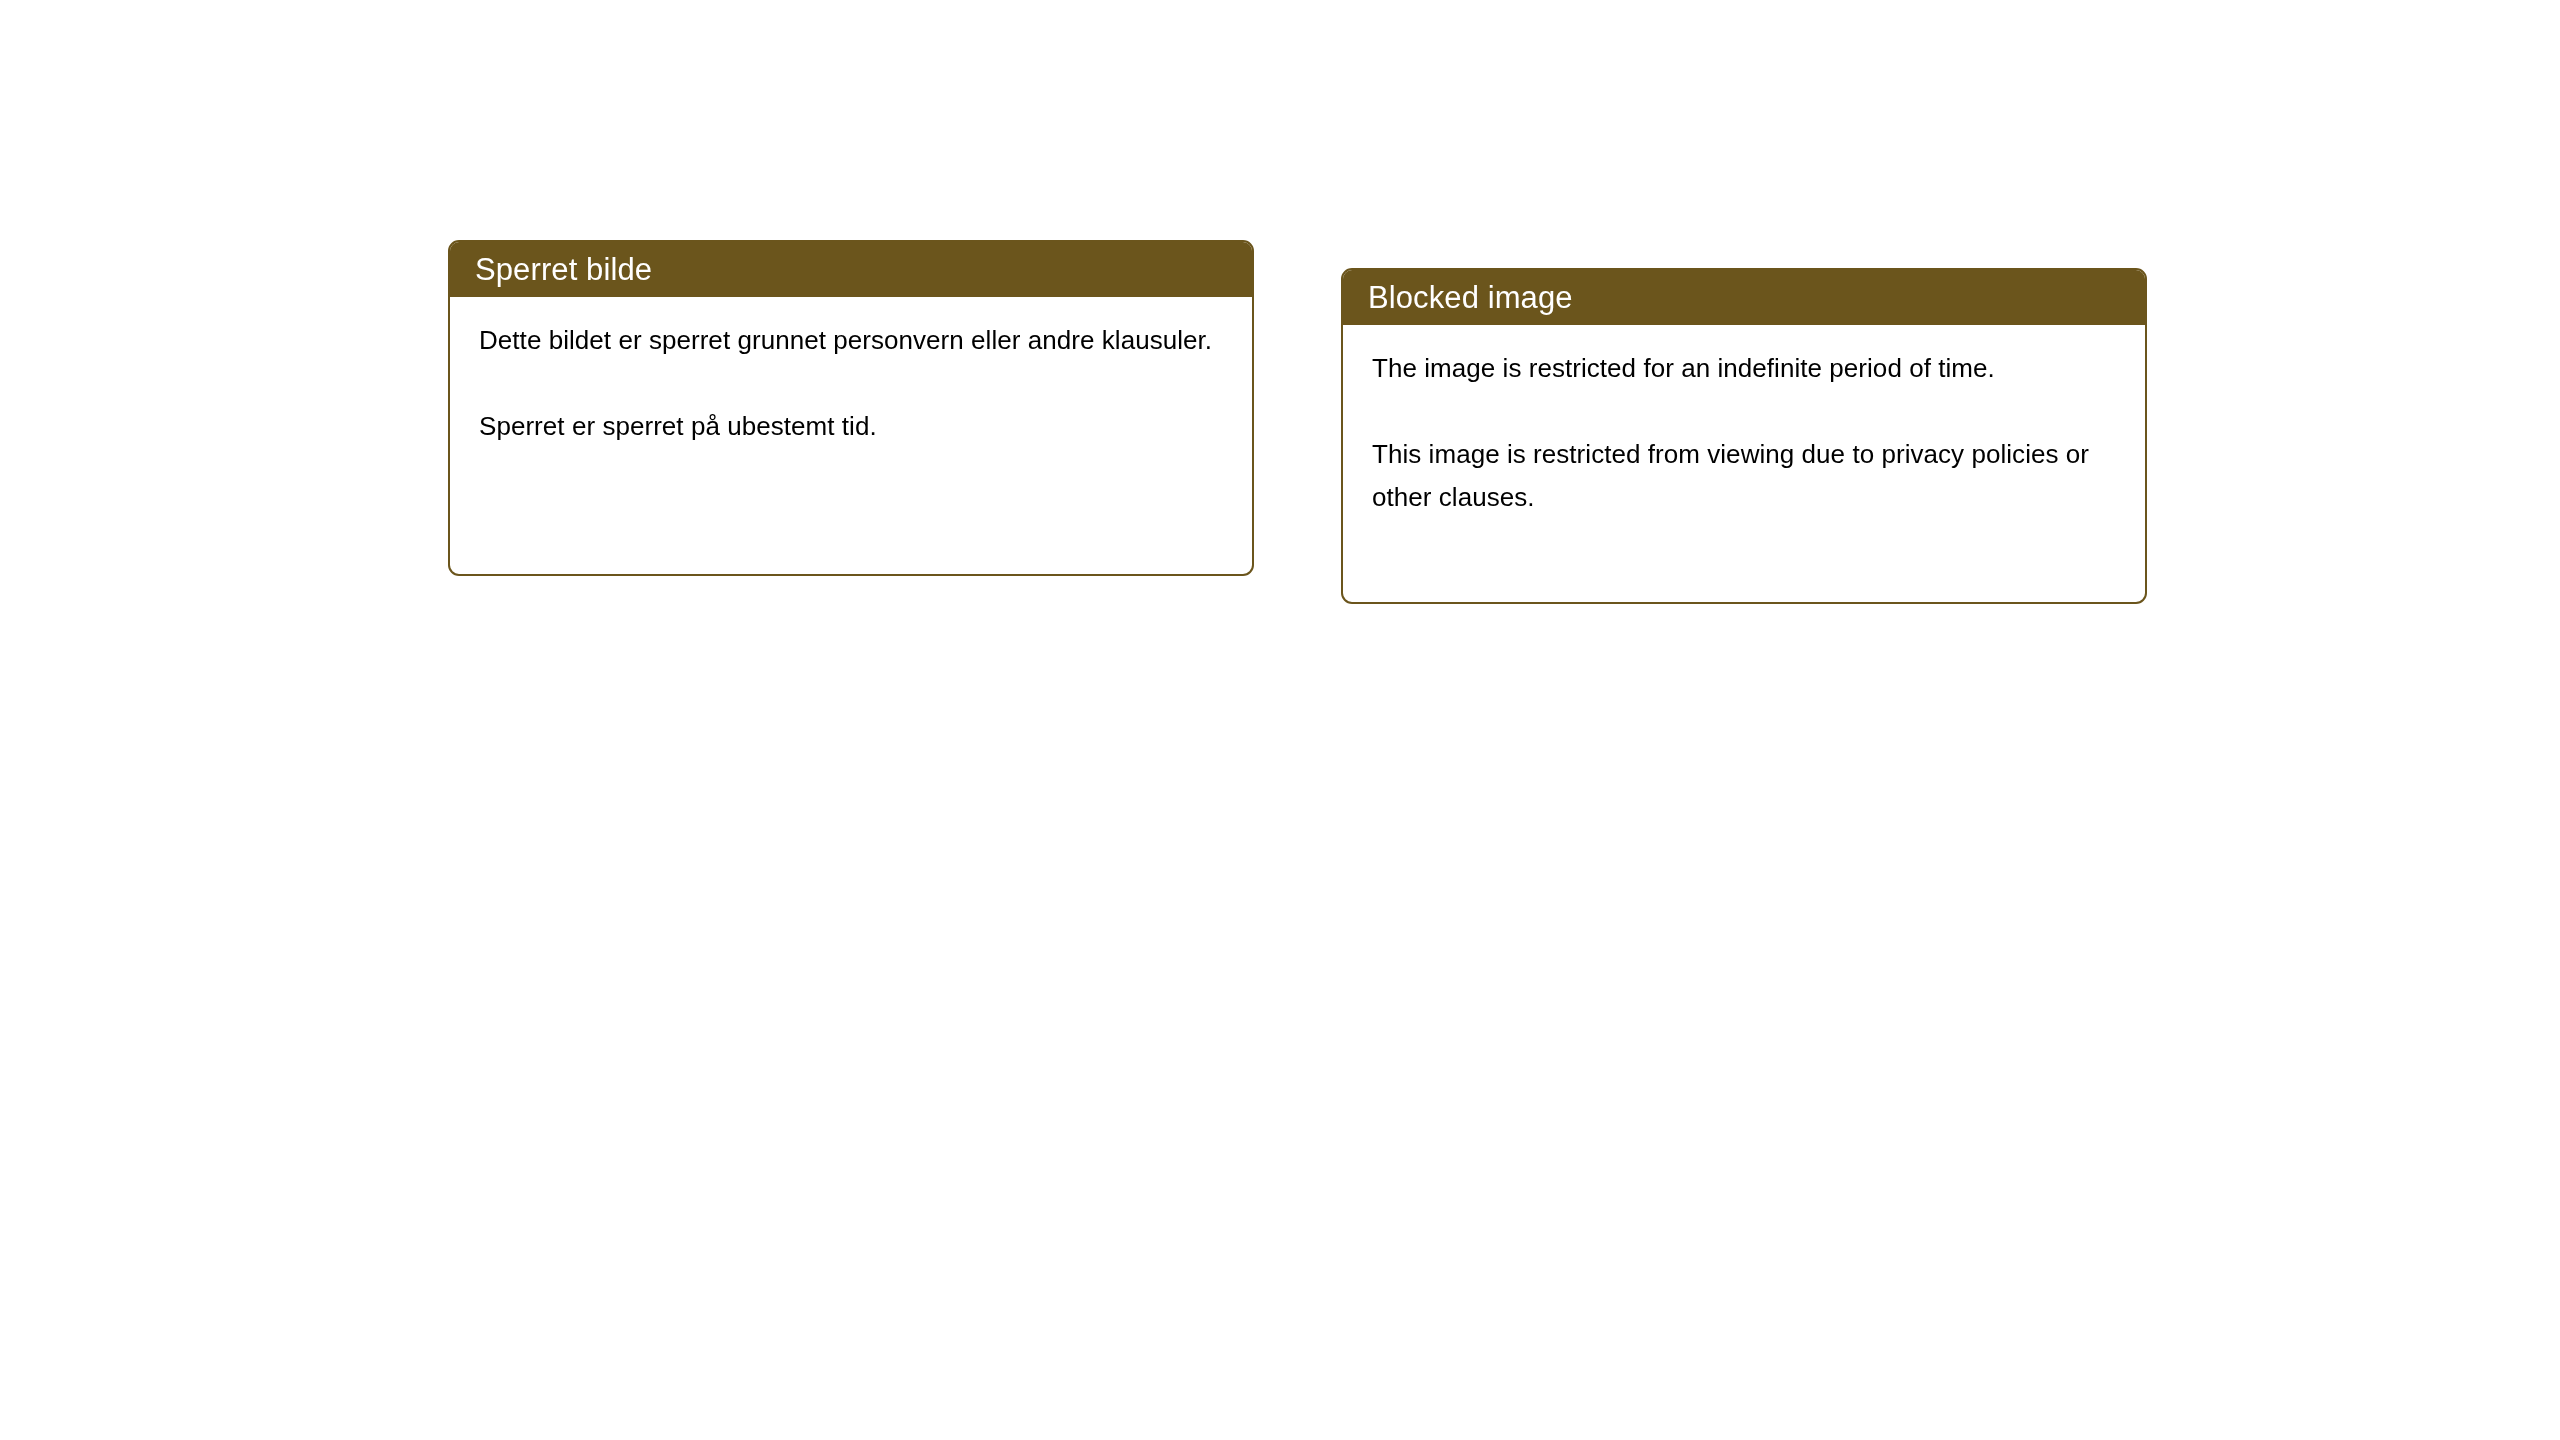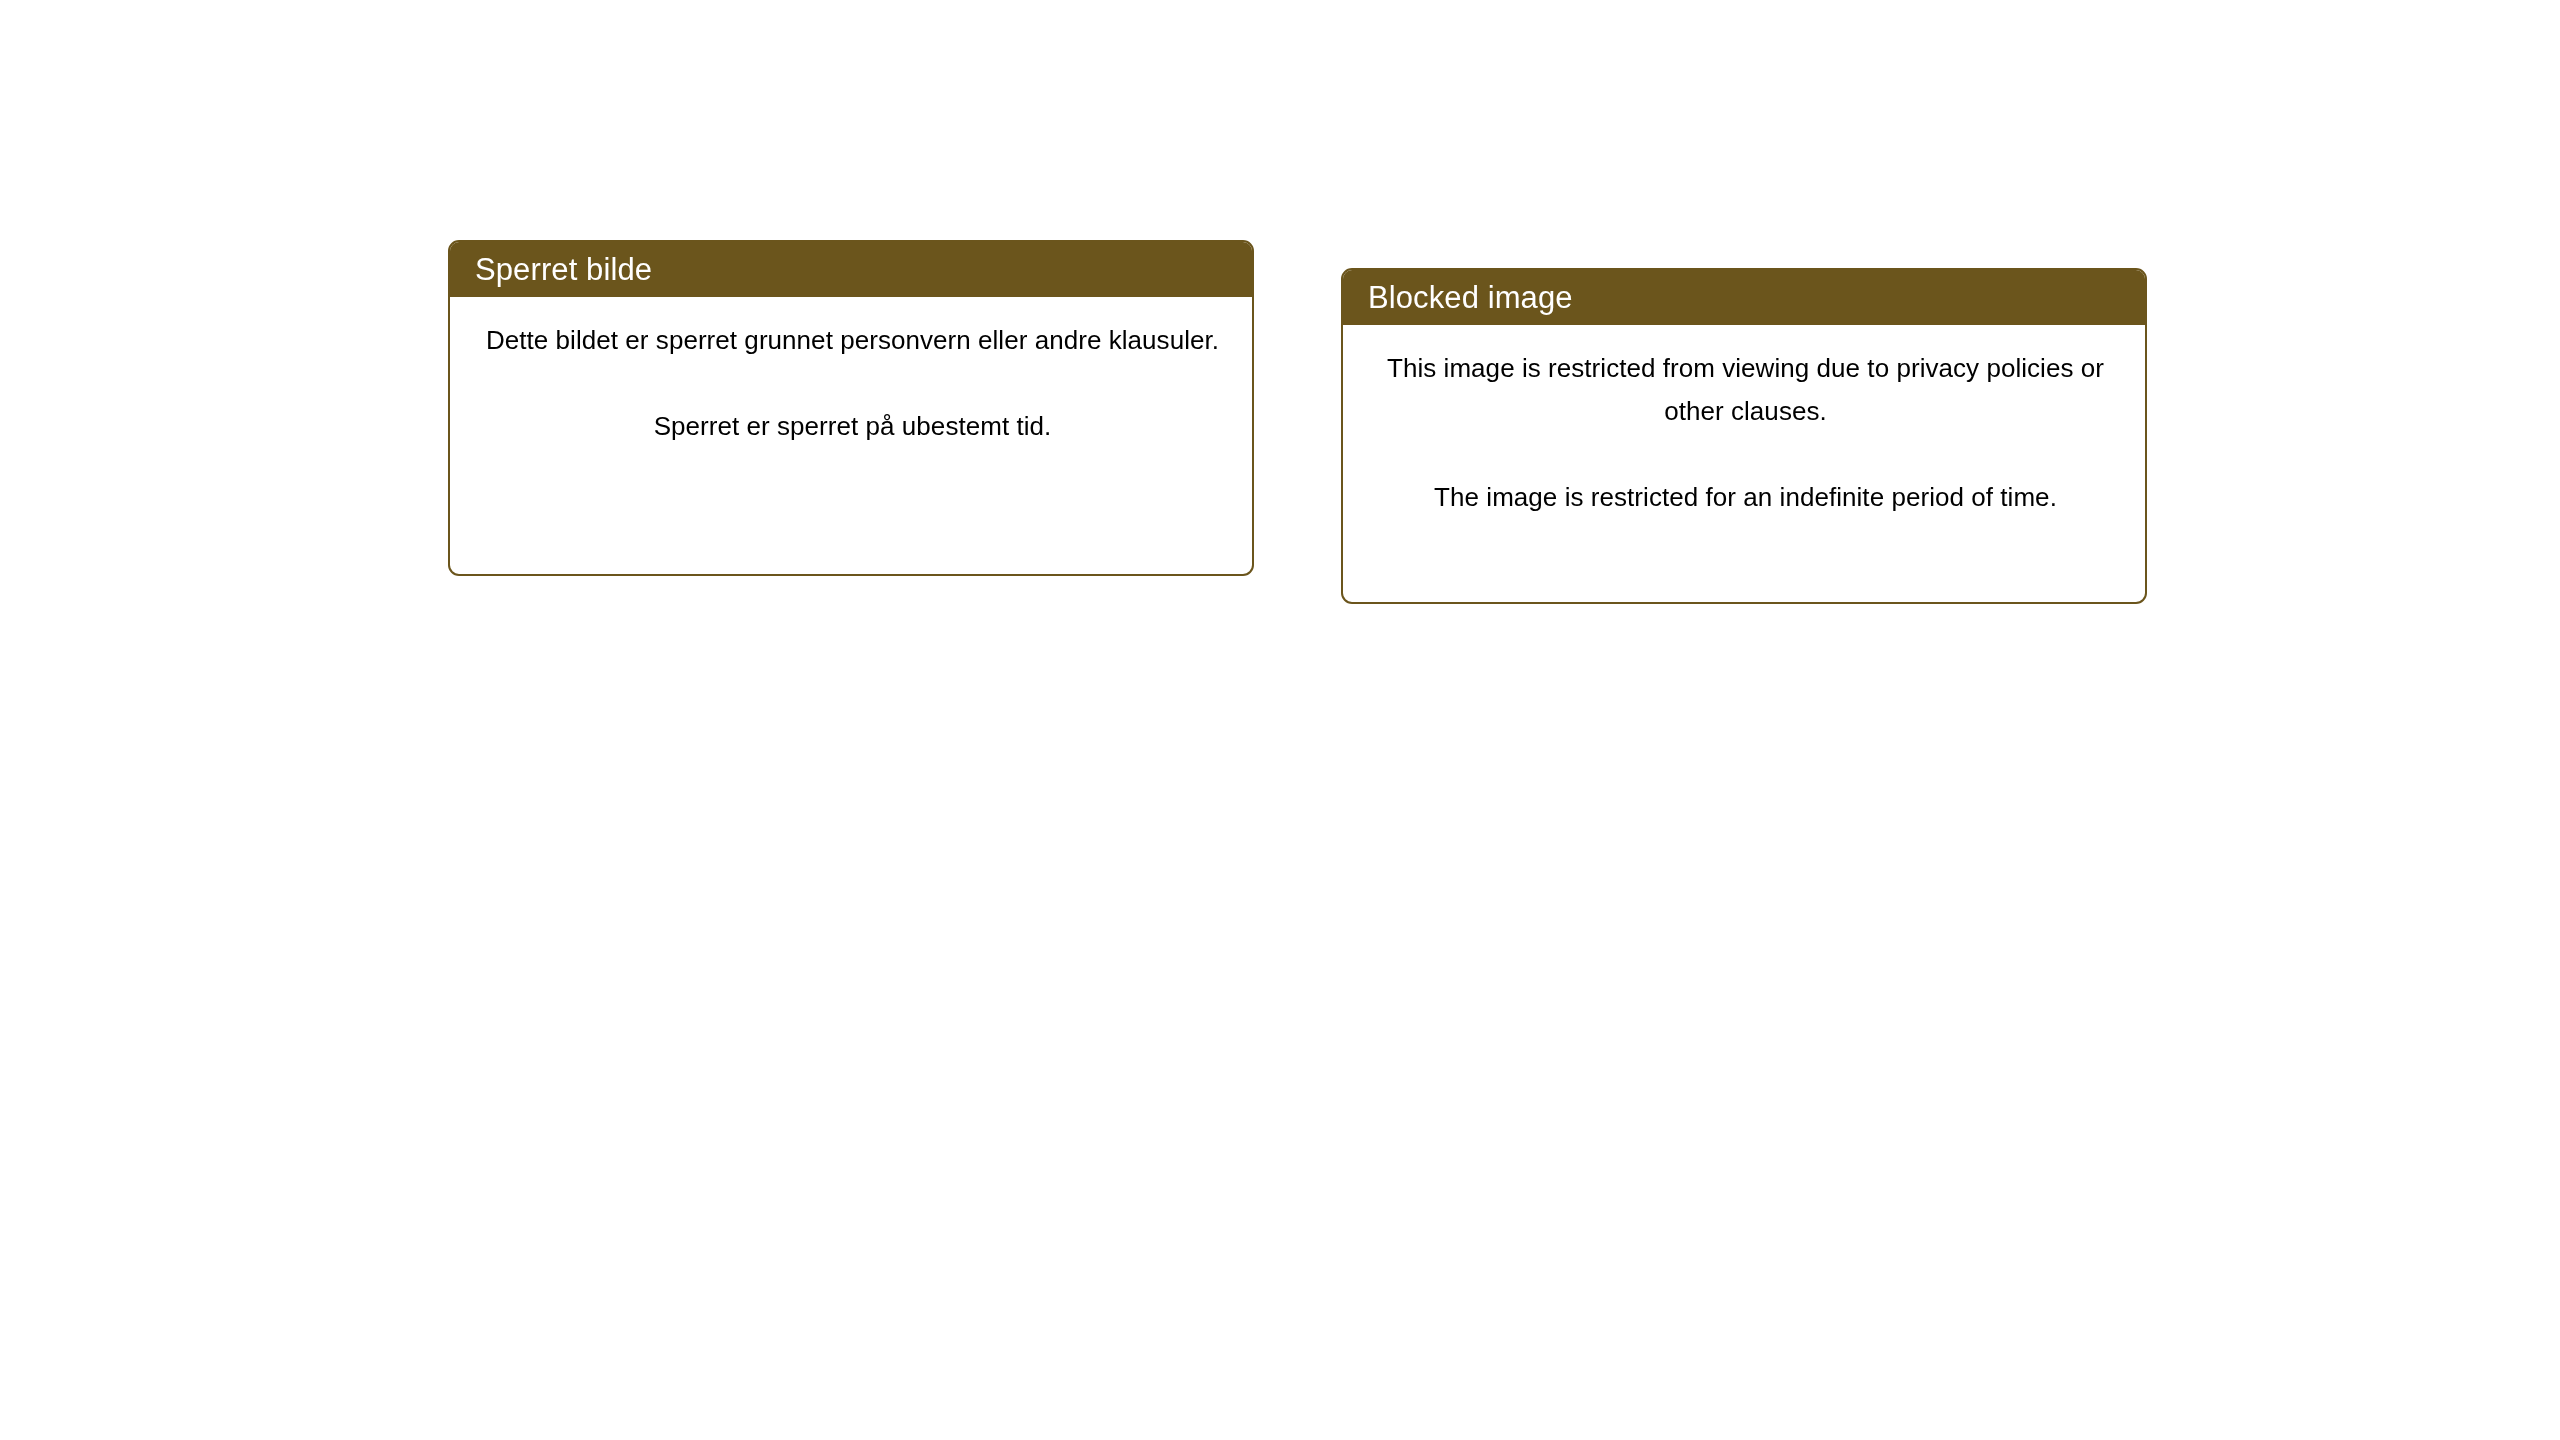--- a/index.html
+++ b/index.html
@@ -53,21 +53,20 @@
     font-size: 31px;
     font-weight: 400;
     line-height: 1;
     letter-spacing: 0.1px;
     white-space: nowrap;
   }
 
   .panel-body {
     box-sizing: border-box;
     padding: 22px 26px 0 29px;
-    text-align: center;
   }
 
   .panel-paragraph {
     margin: 0;
     color: #000000;
     font-size: 26px;
     font-weight: 400;
     line-height: 43px;
     letter-spacing: 0.05px;
   }
@@ -89,18 +88,18 @@
       <p class="panel-paragraph">Dette bildet er sperret grunnet personvern eller andre klausuler.</p>
       <p class="panel-paragraph">Sperret er sperret på ubestemt tid.</p>
     </div>
   </section>
 
   <section class="notice-panel" id="panel-en">
     <header class="panel-header">
       <span class="panel-title">Blocked image</span>
     </header>
     <div class="panel-body">
+      <p class="panel-paragraph">The image is restricted for an indefinite period of time.</p>
       <p class="panel-paragraph">This image is restricted from viewing due to privacy policies or other clauses.</p>
-      <p class="panel-paragraph">The image is restricted for an indefinite period of time.</p>
     </div>
   </section>
 
 </div>
 
 </body></html>

